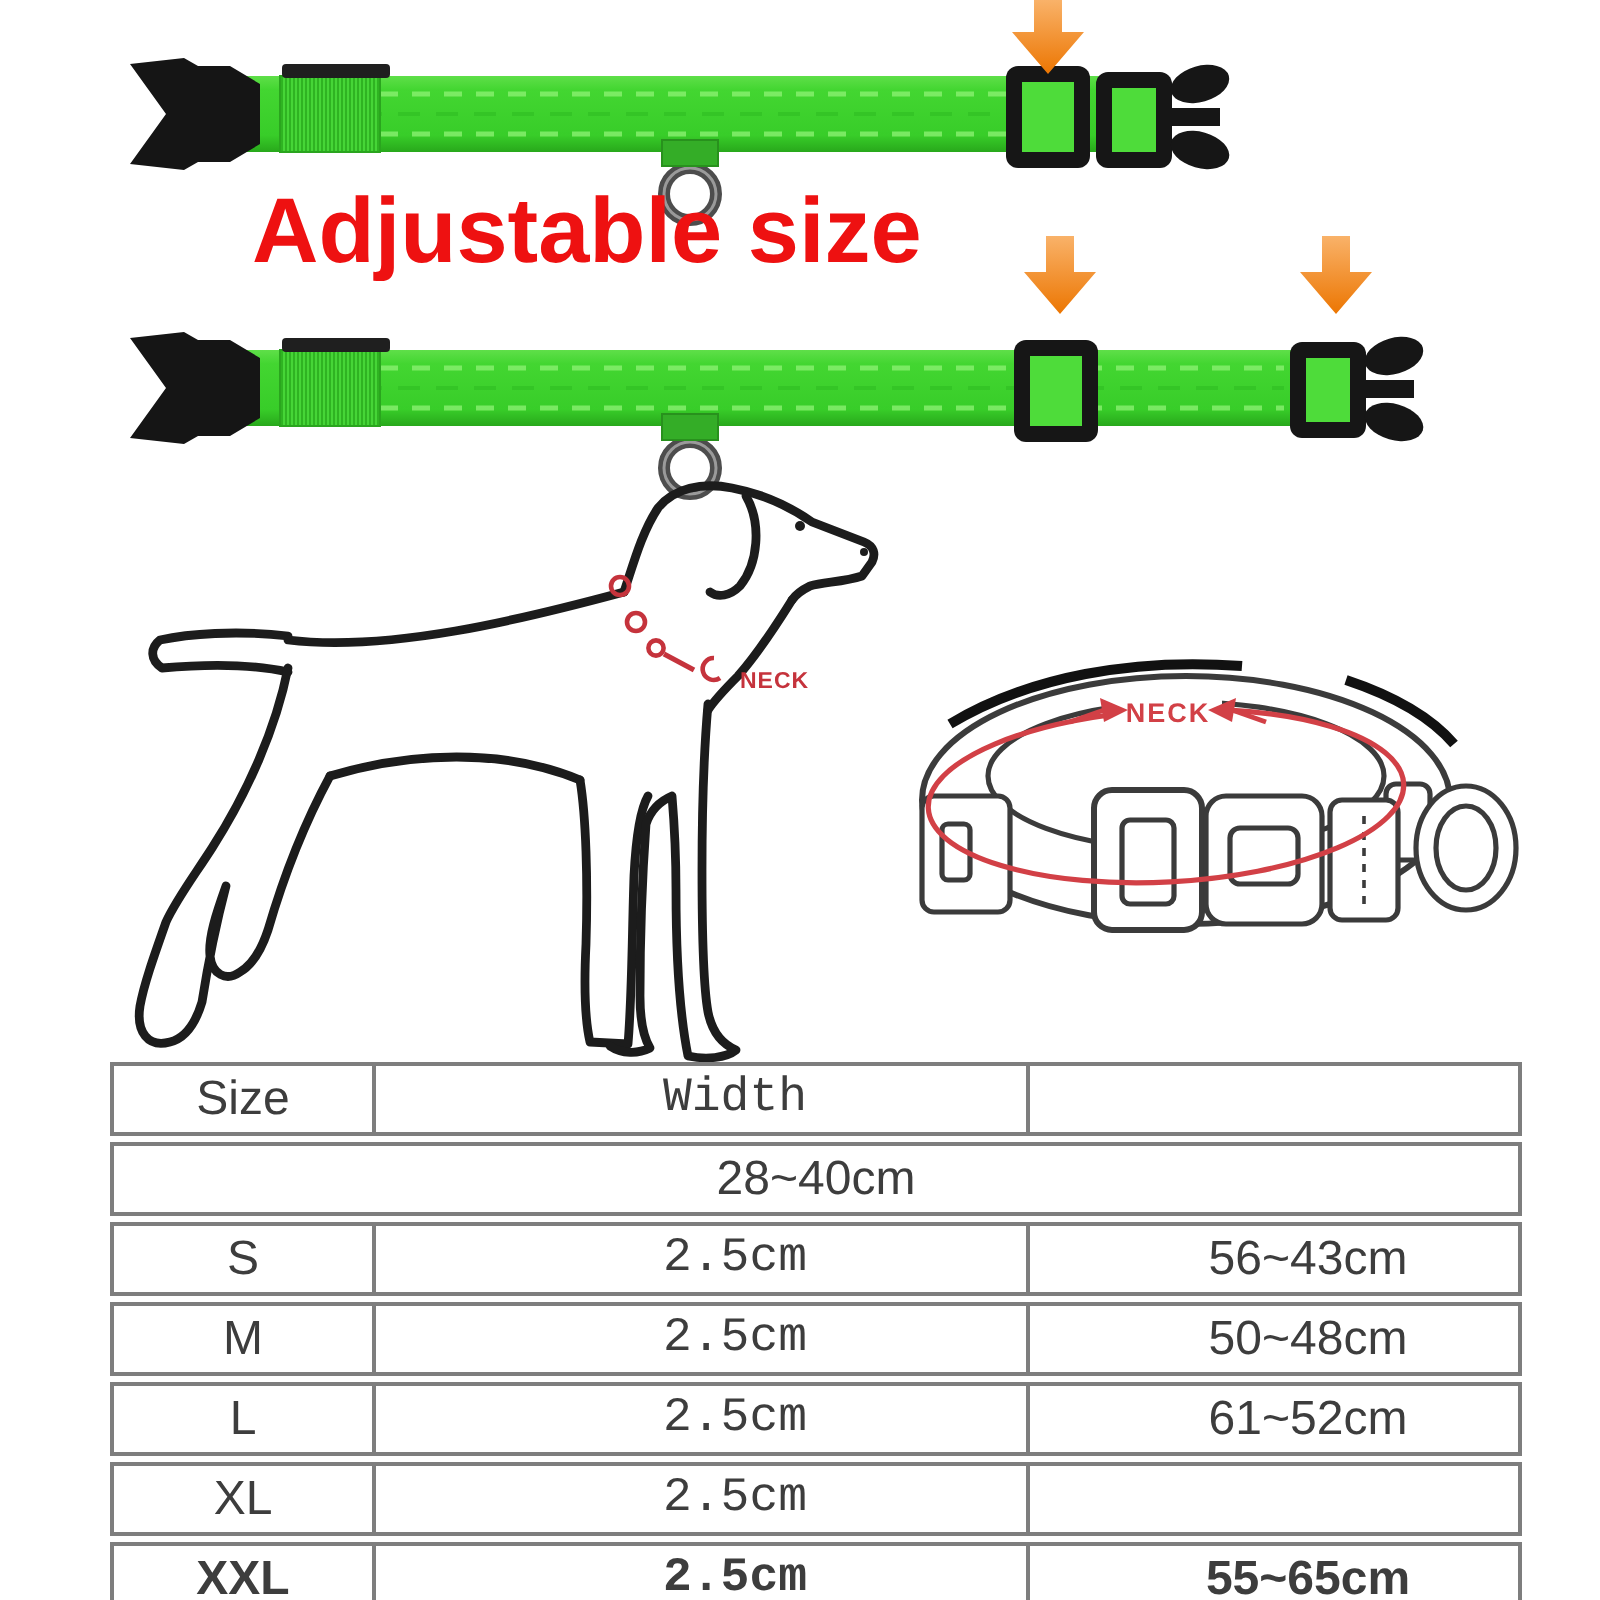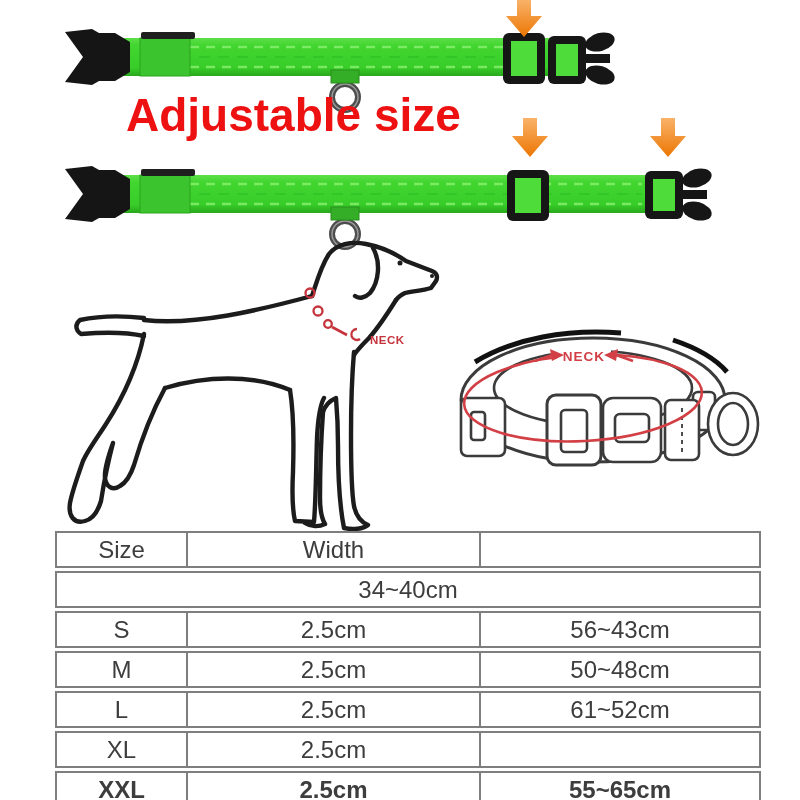--- a/index.html
+++ b/index.html
@@ -3,24 +3,24 @@
 <meta charset="utf-8">
 <style>
   html,body{margin:0;padding:0;background:#fff;}
   .stage{position:relative;width:800px;height:800px;background:#ffffff;overflow:hidden;
          font-family:"Liberation Sans",sans-serif;}
   .abs{position:absolute;}
   .title{position:absolute;left:126px;top:88px;font-size:46px;font-weight:bold;
          color:#ee1111;letter-spacing:0px;white-space:nowrap;}
   .size-table{position:absolute;left:55px;top:531px;width:706px;display:flex;
               flex-direction:column;gap:3px;font-size:24px;color:#3d3d3d;}
-  .t-row{display:flex;height:37px;border:2px solid #7e7e7e;box-sizing:border-box;background:#fff;}
+  .t-row{display:flex;height:37px;border:2px solid #7e7e7e;box-sizing:border-box;background:#fff;gap:34px;}
   .t-row .cell{display:flex;align-items:center;justify-content:center;box-sizing:border-box;}
   .c1{width:131px;border-right:2px solid #7e7e7e;}
-  .c2{width:293px;border-right:2px solid #7e7e7e;}
+  .c2{width:293px;border-right:2px solid #7e7e7e;font-family:Liberation Mono, monospace;}
   .c3{flex:1;}
   .t-row.bold-row{font-weight:bold;}
   svg text{font-family:"Liberation Sans",sans-serif;}
 </style>
 </head>
 <body>
 
 <div class="stage">
 
   <svg class="abs" style="left:62px;top:0px" width="560" height="115" viewBox="0 0 560 115">
@@ -164,21 +164,21 @@
     <polygon points="169,55 183,49 181,61" fill="#d24046"></polygon>
     <text x="149" y="61" text-anchor="middle" font-size="13.5" font-weight="bold" fill="#d24046" letter-spacing="1">NECK</text>
   </svg>
 
   <div class="size-table">
     <div class="t-row">
       <div class="cell c1">Size</div>
       <div class="cell c2">Width</div>
     </div>
     <div class="t-row">
-      <div class="cell c3">34~40cm</div>
+      <div class="cell c3">28~40cm</div>
     </div>
     <div class="t-row">
       <div class="cell c1">S</div>
       <div class="cell c2">2.5cm</div>
       <div class="cell c3">56~43cm</div>
     </div>
     <div class="t-row">
       <div class="cell c1">M</div>
       <div class="cell c2">2.5cm</div>
       <div class="cell c3">50~48cm</div>

